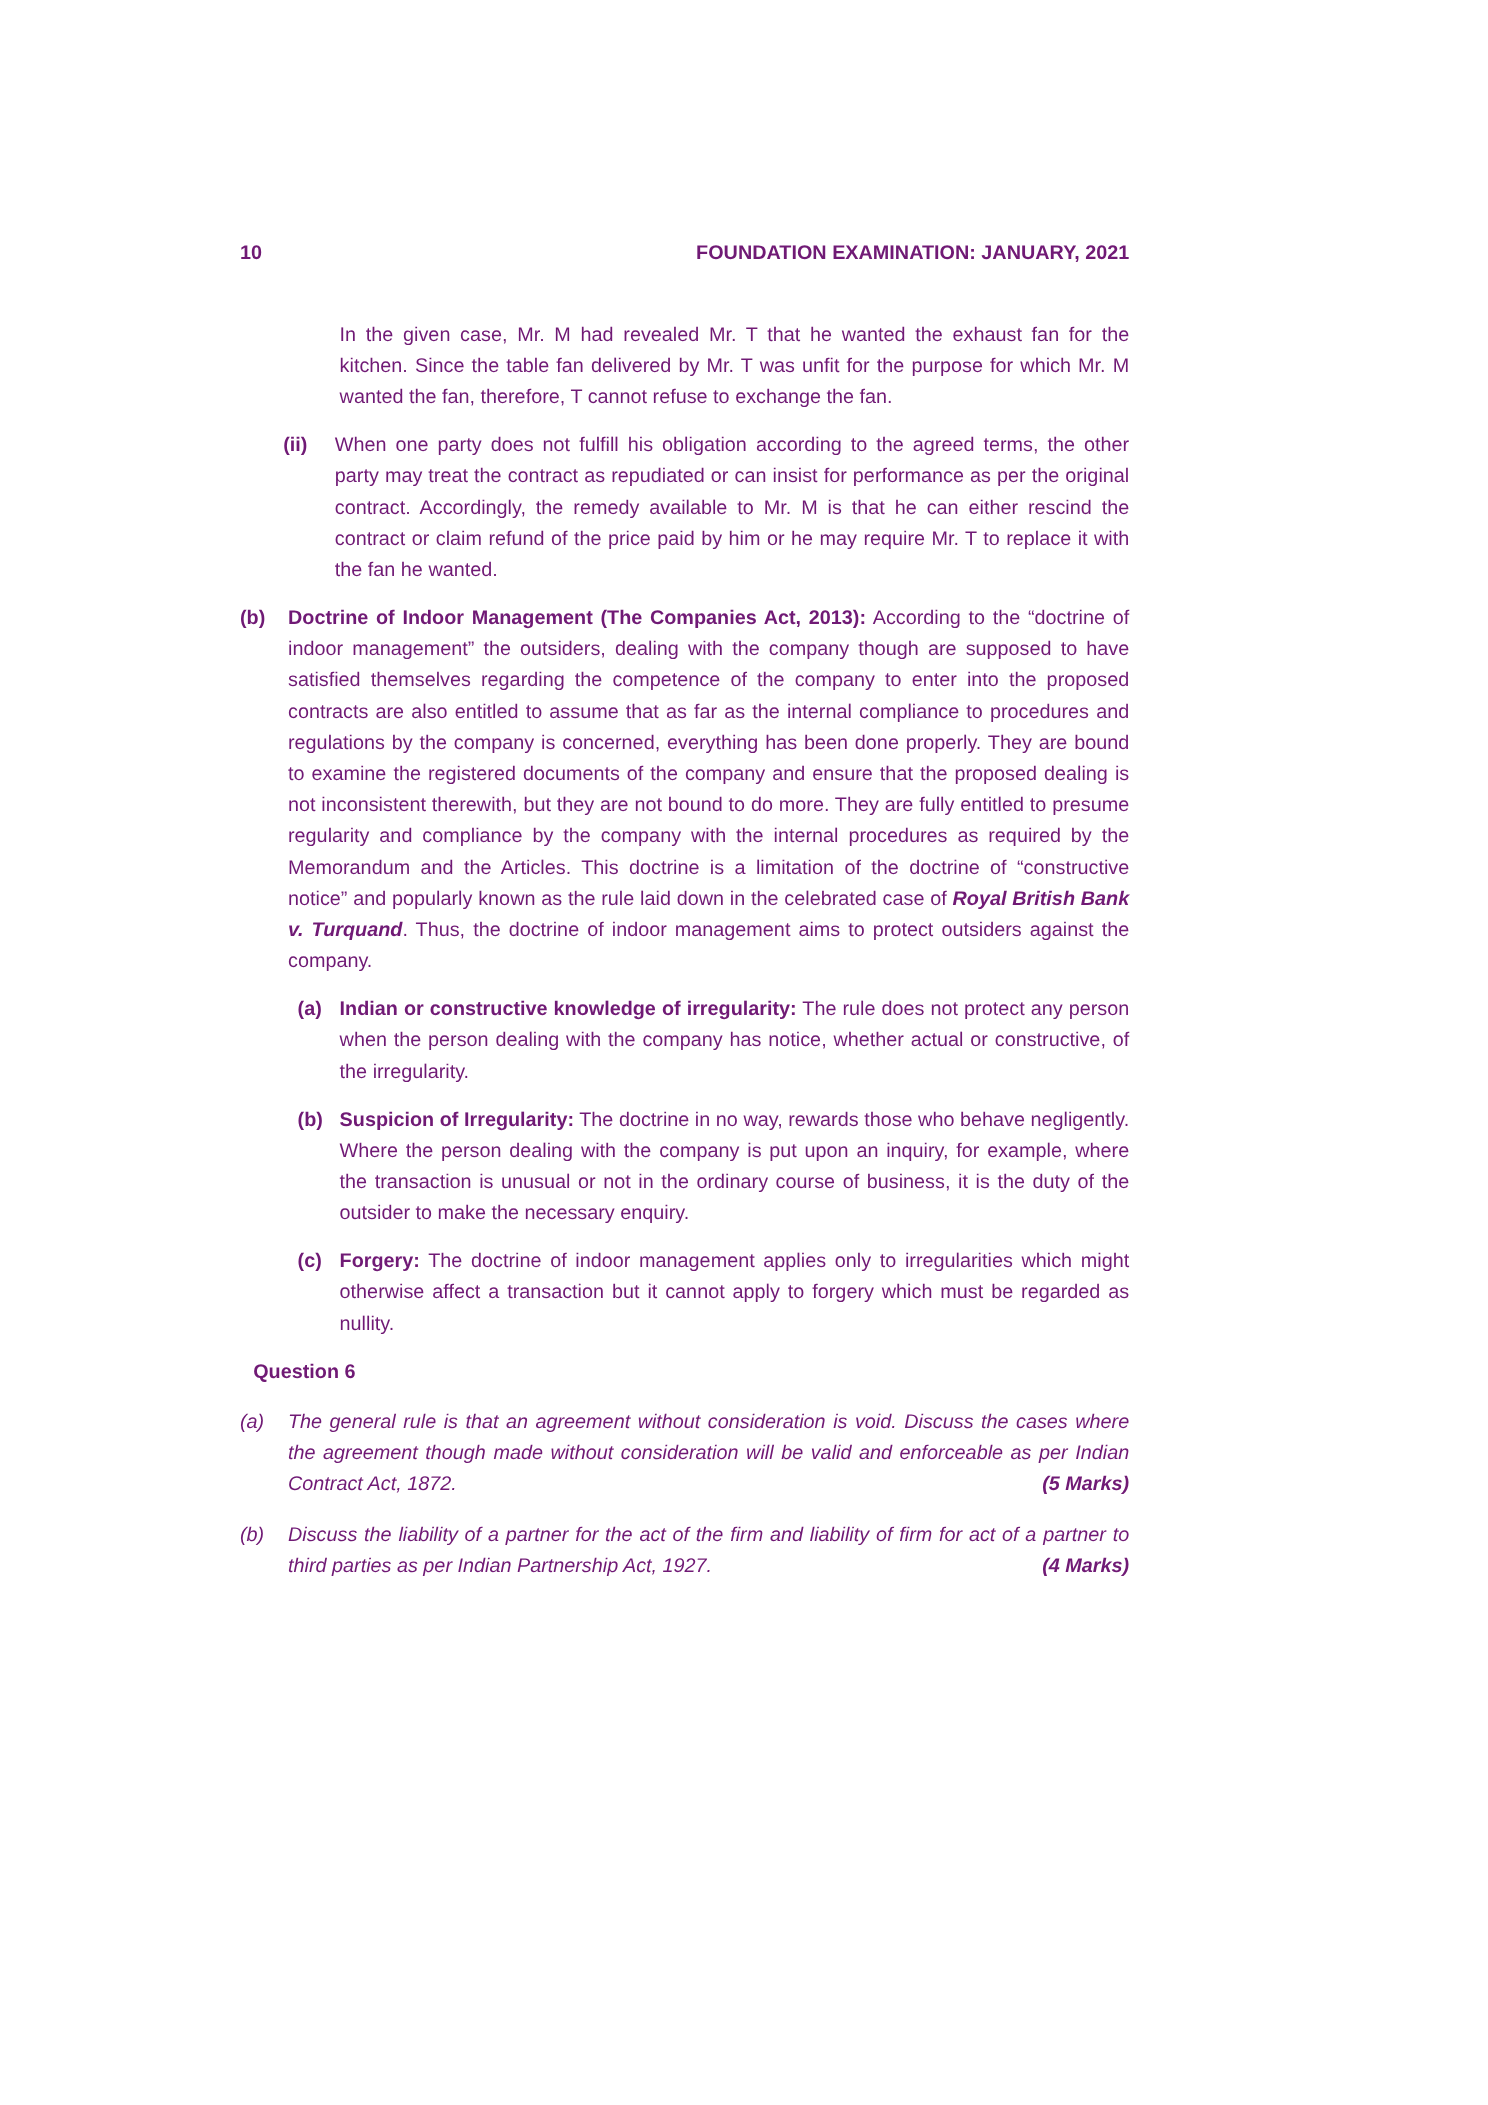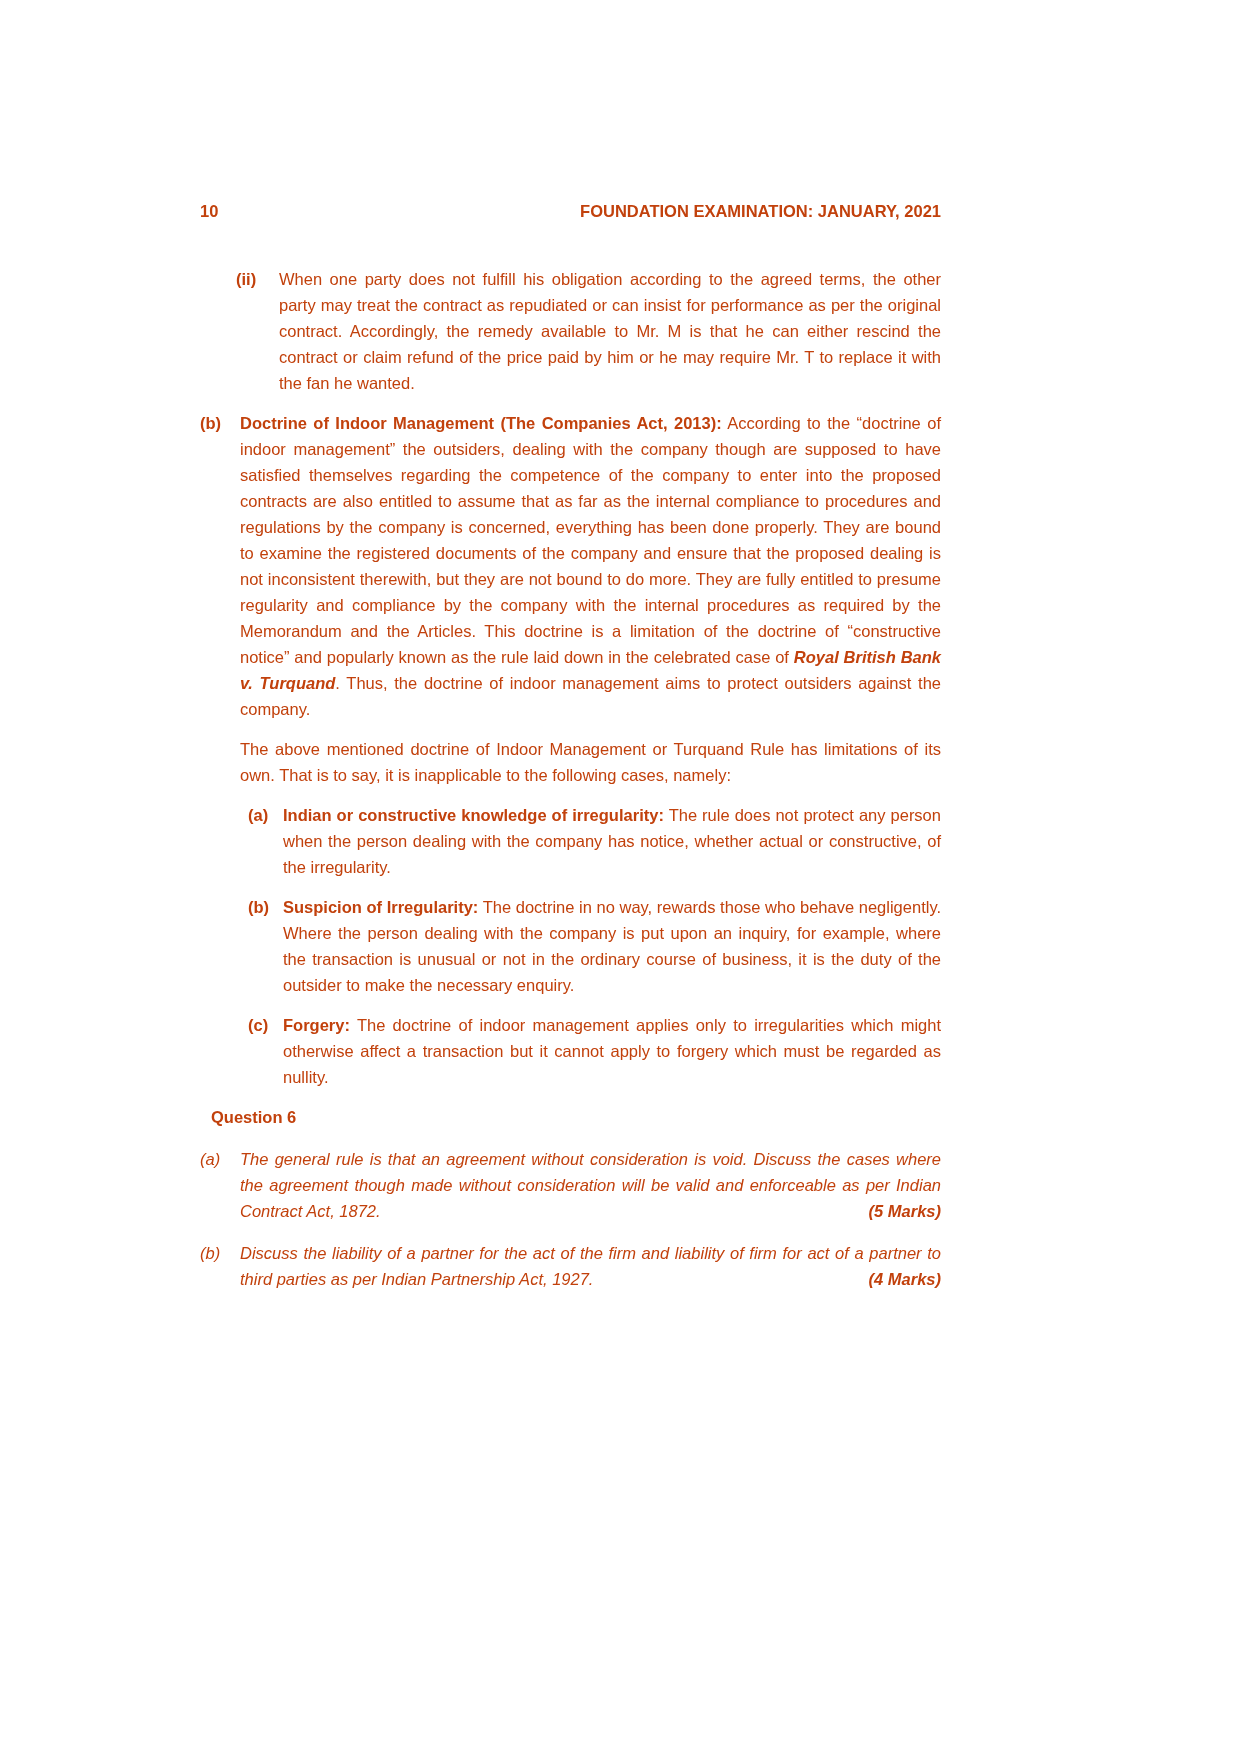--- a/index.html
+++ b/index.html
@@ -4,21 +4,21 @@
 <style>
   html, body { margin: 0; padding: 0; background: #ffffff; }
   .page {
     position: relative;
     width: 1168px;
     height: 1754px;
     background: #ffffff;
     font-family: "Liberation Sans", sans-serif;
     font-size: 16.5px;
     line-height: 26px;
-    color: #c2410c;
+    color: #701a75;
     overflow: hidden;
   }
   .content {
     position: absolute;
     left: 200px;
     top: 198px;
     width: 741px;
   }
   .doc-header {
     position: relative;
@@ -50,31 +50,31 @@
 <body>
 
 <div class="page">
   <div class="content">
 
     <div class="doc-header">
       <span class="page-num">10</span>
       <span class="doc-title">FOUNDATION EXAMINATION: JANUARY, 2021</span>
     </div>
 
+    <p class="para cont-para">In the given case, Mr. M had revealed Mr. T that he wanted the exhaust fan for the kitchen. Since the table fan delivered by Mr. T was unfit for the purpose for which Mr. M wanted the fan, therefore, T cannot refuse to exchange the fan.</p>
 
     <div class="item item-ii">
       <span class="label b">(ii)</span>
       <span>When one party does not fulfill his obligation according to the agreed terms, the other party may treat the contract as repudiated or can insist for performance as per the original contract. Accordingly, the remedy available to Mr. M is that he can either rescind the contract or claim refund of the price paid by him or he may require Mr. T to replace it with the fan he wanted.</span>
     </div>
 
     <div class="item item-b">
       <span class="label b">(b)</span>
       <p class="para"><span class="b">Doctrine of Indoor Management (The Companies Act, 2013):</span> <span>According to the “doctrine of indoor management” the outsiders, dealing with the company though are supposed to have satisfied themselves regarding the competence of the company to enter into the proposed contracts are also entitled to assume that as far as the internal compliance to procedures and regulations by the company is concerned, everything has been done properly. They are bound to examine the registered documents of the company and ensure that the proposed dealing is not inconsistent therewith, but they are not bound to do more. They are fully entitled to presume regularity and compliance by the company with the internal procedures as required by the Memorandum and the Articles. This doctrine is a limitation of the doctrine of “constructive notice” and popularly known as the rule laid down in the celebrated case of </span><span class="bi">Royal British Bank v. Turquand</span><span>. Thus, the doctrine of indoor management aims to protect outsiders against the company.</span></p>
 
-      <p class="para">The above mentioned doctrine of Indoor Management or Turquand Rule has limitations of its own. That is to say, it is inapplicable to the following cases, namely:</p>
 
       <div class="sub-item">
         <span class="label">(a)</span>
         <span class="b">Indian or constructive knowledge of irregularity:</span> <span>The rule does not protect any person when the person dealing with the company has notice, whether actual or constructive, of the irregularity.</span>
       </div>
 
       <div class="sub-item">
         <span class="label">(b)</span>
         <span class="b">Suspicion of Irregularity:</span> <span>The doctrine in no way, rewards those who behave negligently. Where the person dealing with the company is put upon an inquiry, for example, where the transaction is unusual or not in the ordinary course of business, it is the duty of the outsider to make the necessary enquiry.</span>
       </div>

